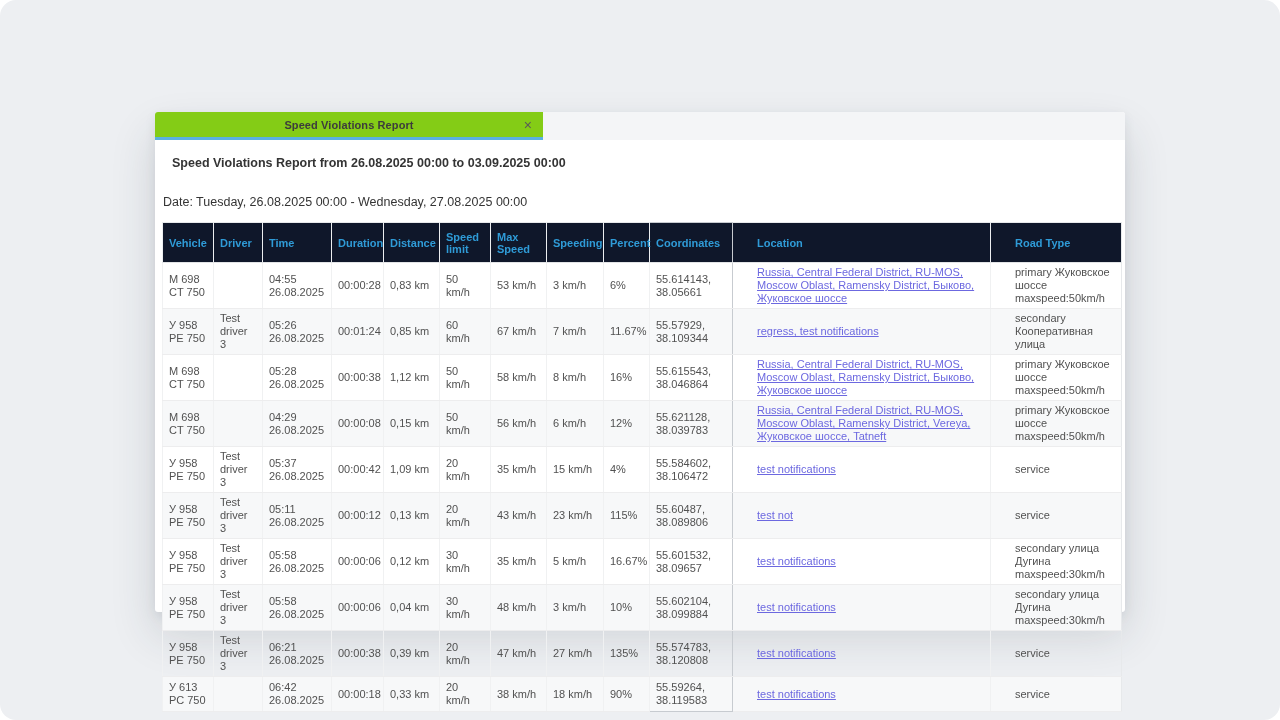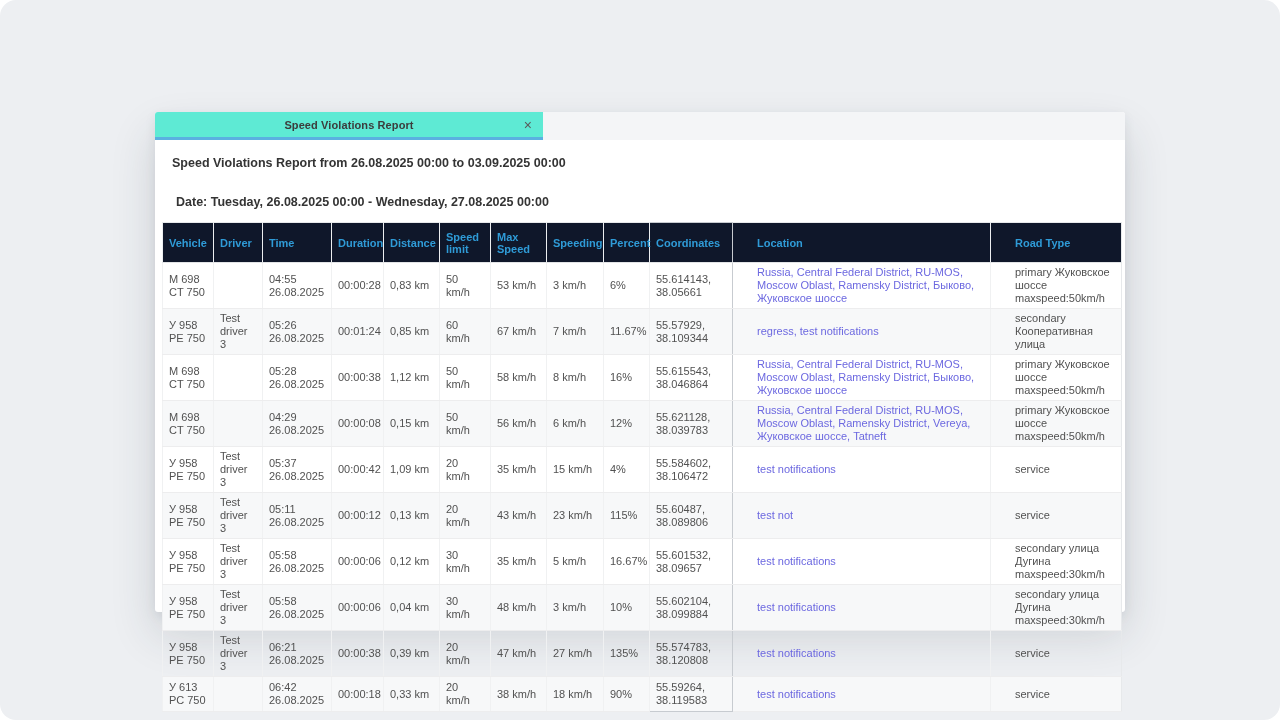--- a/index.html
+++ b/index.html
@@ -3,44 +3,44 @@
 <meta charset="utf-8">
 <style>
   * { margin:0; padding:0; box-sizing:border-box; }
   html,body { width:1280px; height:720px; background:#ffffff; font-family:"Liberation Sans","DejaVu Sans",sans-serif; }
   .page { position:relative; width:1280px; height:720px; background:#edeff2; border-radius:16px; overflow:hidden; }
 
   .card { position:absolute; left:155px; top:112px; width:970px; height:500px; background:#ffffff;
           box-shadow:0 22px 45px rgba(40,50,60,0.16), 0 4px 12px rgba(40,50,60,0.08); border-radius:3px; }
 
   .tabstrip { height:28px; background:#f4f5f7; display:flex; align-items:stretch; border-radius:3px 3px 0 0; }
-  .tab { position:relative; width:388px; background:#5eead4; border-bottom:3px solid #5ab0e0;
+  .tab { position:relative; width:388px; background:#84cc16; border-bottom:3px solid #5ab0e0;
          display:flex; align-items:center; justify-content:center; cursor:pointer; border-radius:3px 0 0 0; }
   .tab-title { font-size:11px; font-weight:bold; color:#3c3c3c; letter-spacing:.1px; }
   .tab-close { position:absolute; right:9px; top:50%; transform:translateY(-50%); font-size:14px; line-height:14px;
                color:#5a5a5a; cursor:pointer; padding:0 2px; }
 
   .card-body { padding:0; height:472px; }
   .report-title { padding:16px 0 0 17px; font-size:12.5px; font-weight:bold; color:#343434; }
-  .report-date  { padding:25px 0 0 21px; font-size:12.5px; font-weight:bold; color:#343434; }
+  .report-date  { padding:25px 0 0 8px; font-size:12.5px; font-weight:normal; color:#343434; }
 
   .table-wrap { margin:13px 4px 0 7px; }
   table.violations { width:959px; table-layout:fixed; border-collapse:collapse; }
   .violations th { color:#2f9bd7; font-size:11px; font-weight:bold; text-align:left; vertical-align:middle;
                    padding:4px 6px; height:40px; background:#0f172a;
                    border-top:1px solid #e7e9eb; border-bottom:1px solid #e2e4e6; border-right:1px solid #eceef0; border-left:1px solid #eceef0; }
   .violations td { font-size:11px; color:#515151; vertical-align:middle; padding:3px 6px; height:35px; line-height:13px;
                    border-bottom:1px solid #ededee; border-right:1px solid #f0f1f2; border-left:1px solid #f0f1f2; }
   .violations tr:nth-child(even) td { background:#f7f8f9; }
   .violations th.coord, .violations td.coord { border-left:1px solid #c7cbd0; border-right:1px solid #c7cbd0; }
   .violations th.coord { border-top:1px solid #c7cbd0; }
   .violations tr:last-child td.coord { border-bottom:1px solid #c7cbd0; }
   .violations th.no-sep, .violations td.no-sep { border-left:none;padding-left:24px; }
   .violations th:last-child, .violations td:last-child { border-right:1px solid #e7e9eb; }
-  .violations a { color:#6c68e0; cursor:pointer; }
+  .violations a { color:#6c68e0; text-decoration:underline; cursor:pointer; }
   .cell-sub { display:block; }
 </style>
 </head>
 <body>
 
 <div class="page">
   <div class="card">
 
     <div class="tabstrip">
       <div class="tab">

